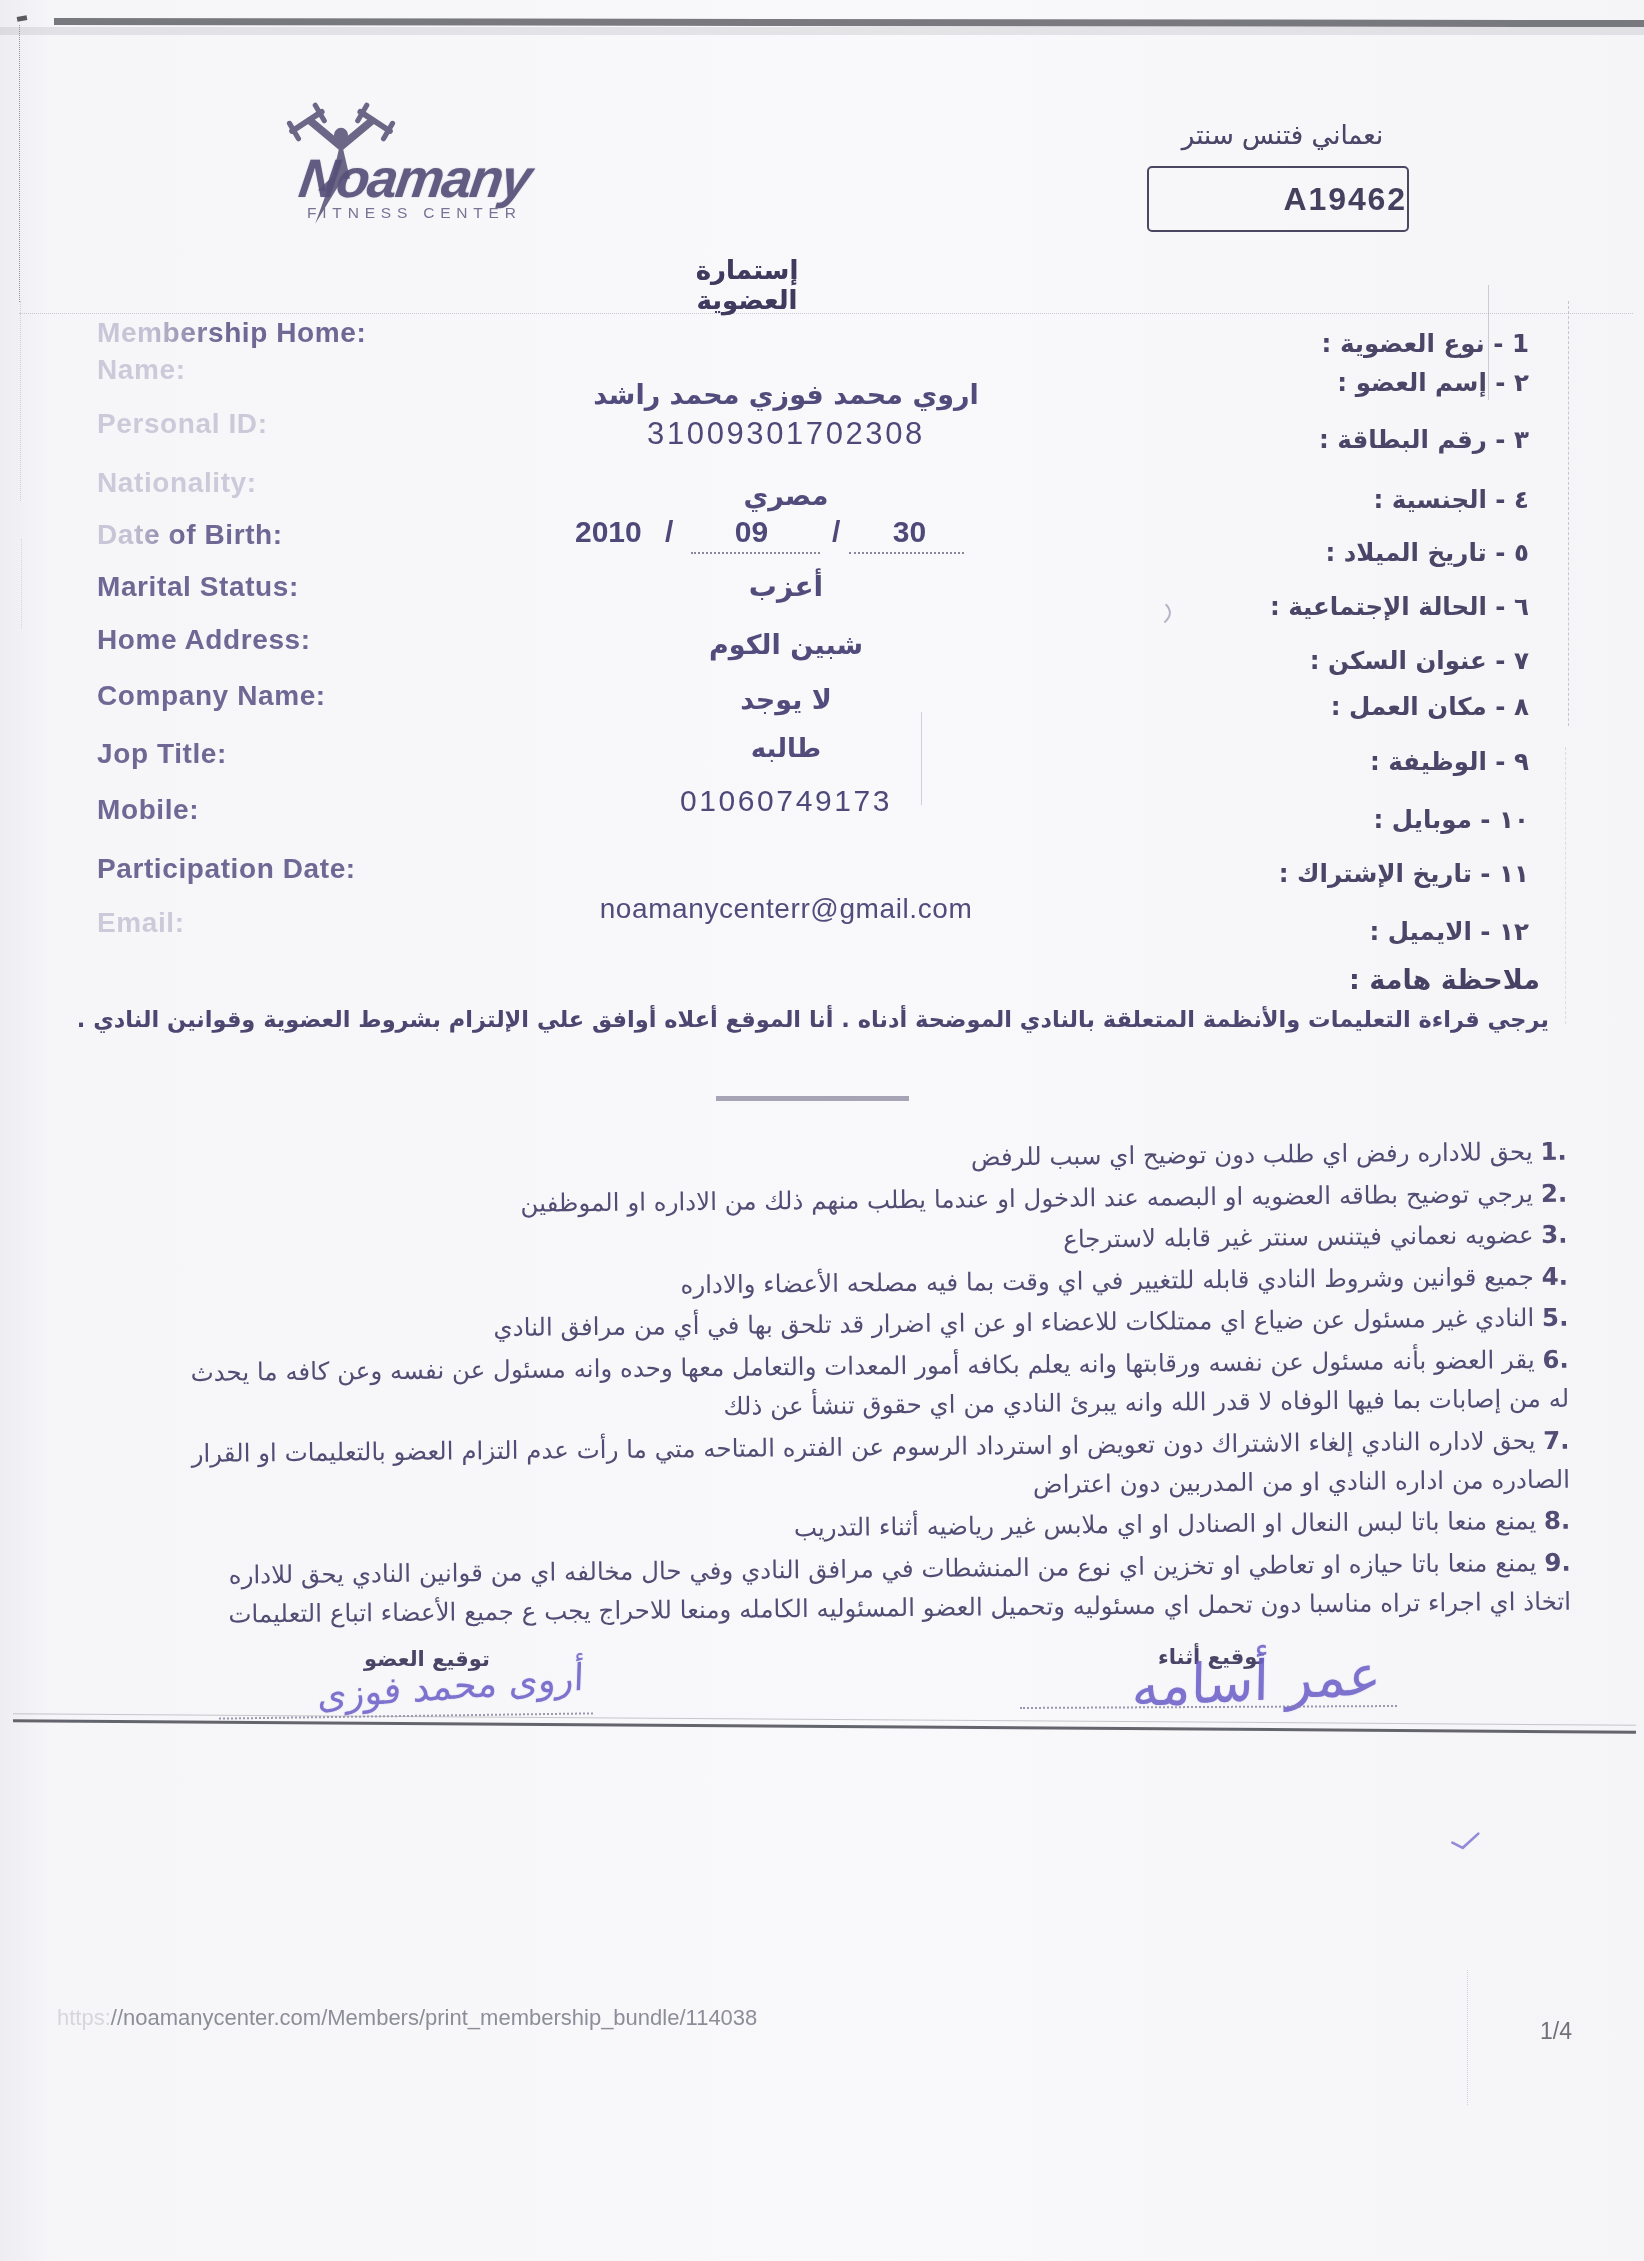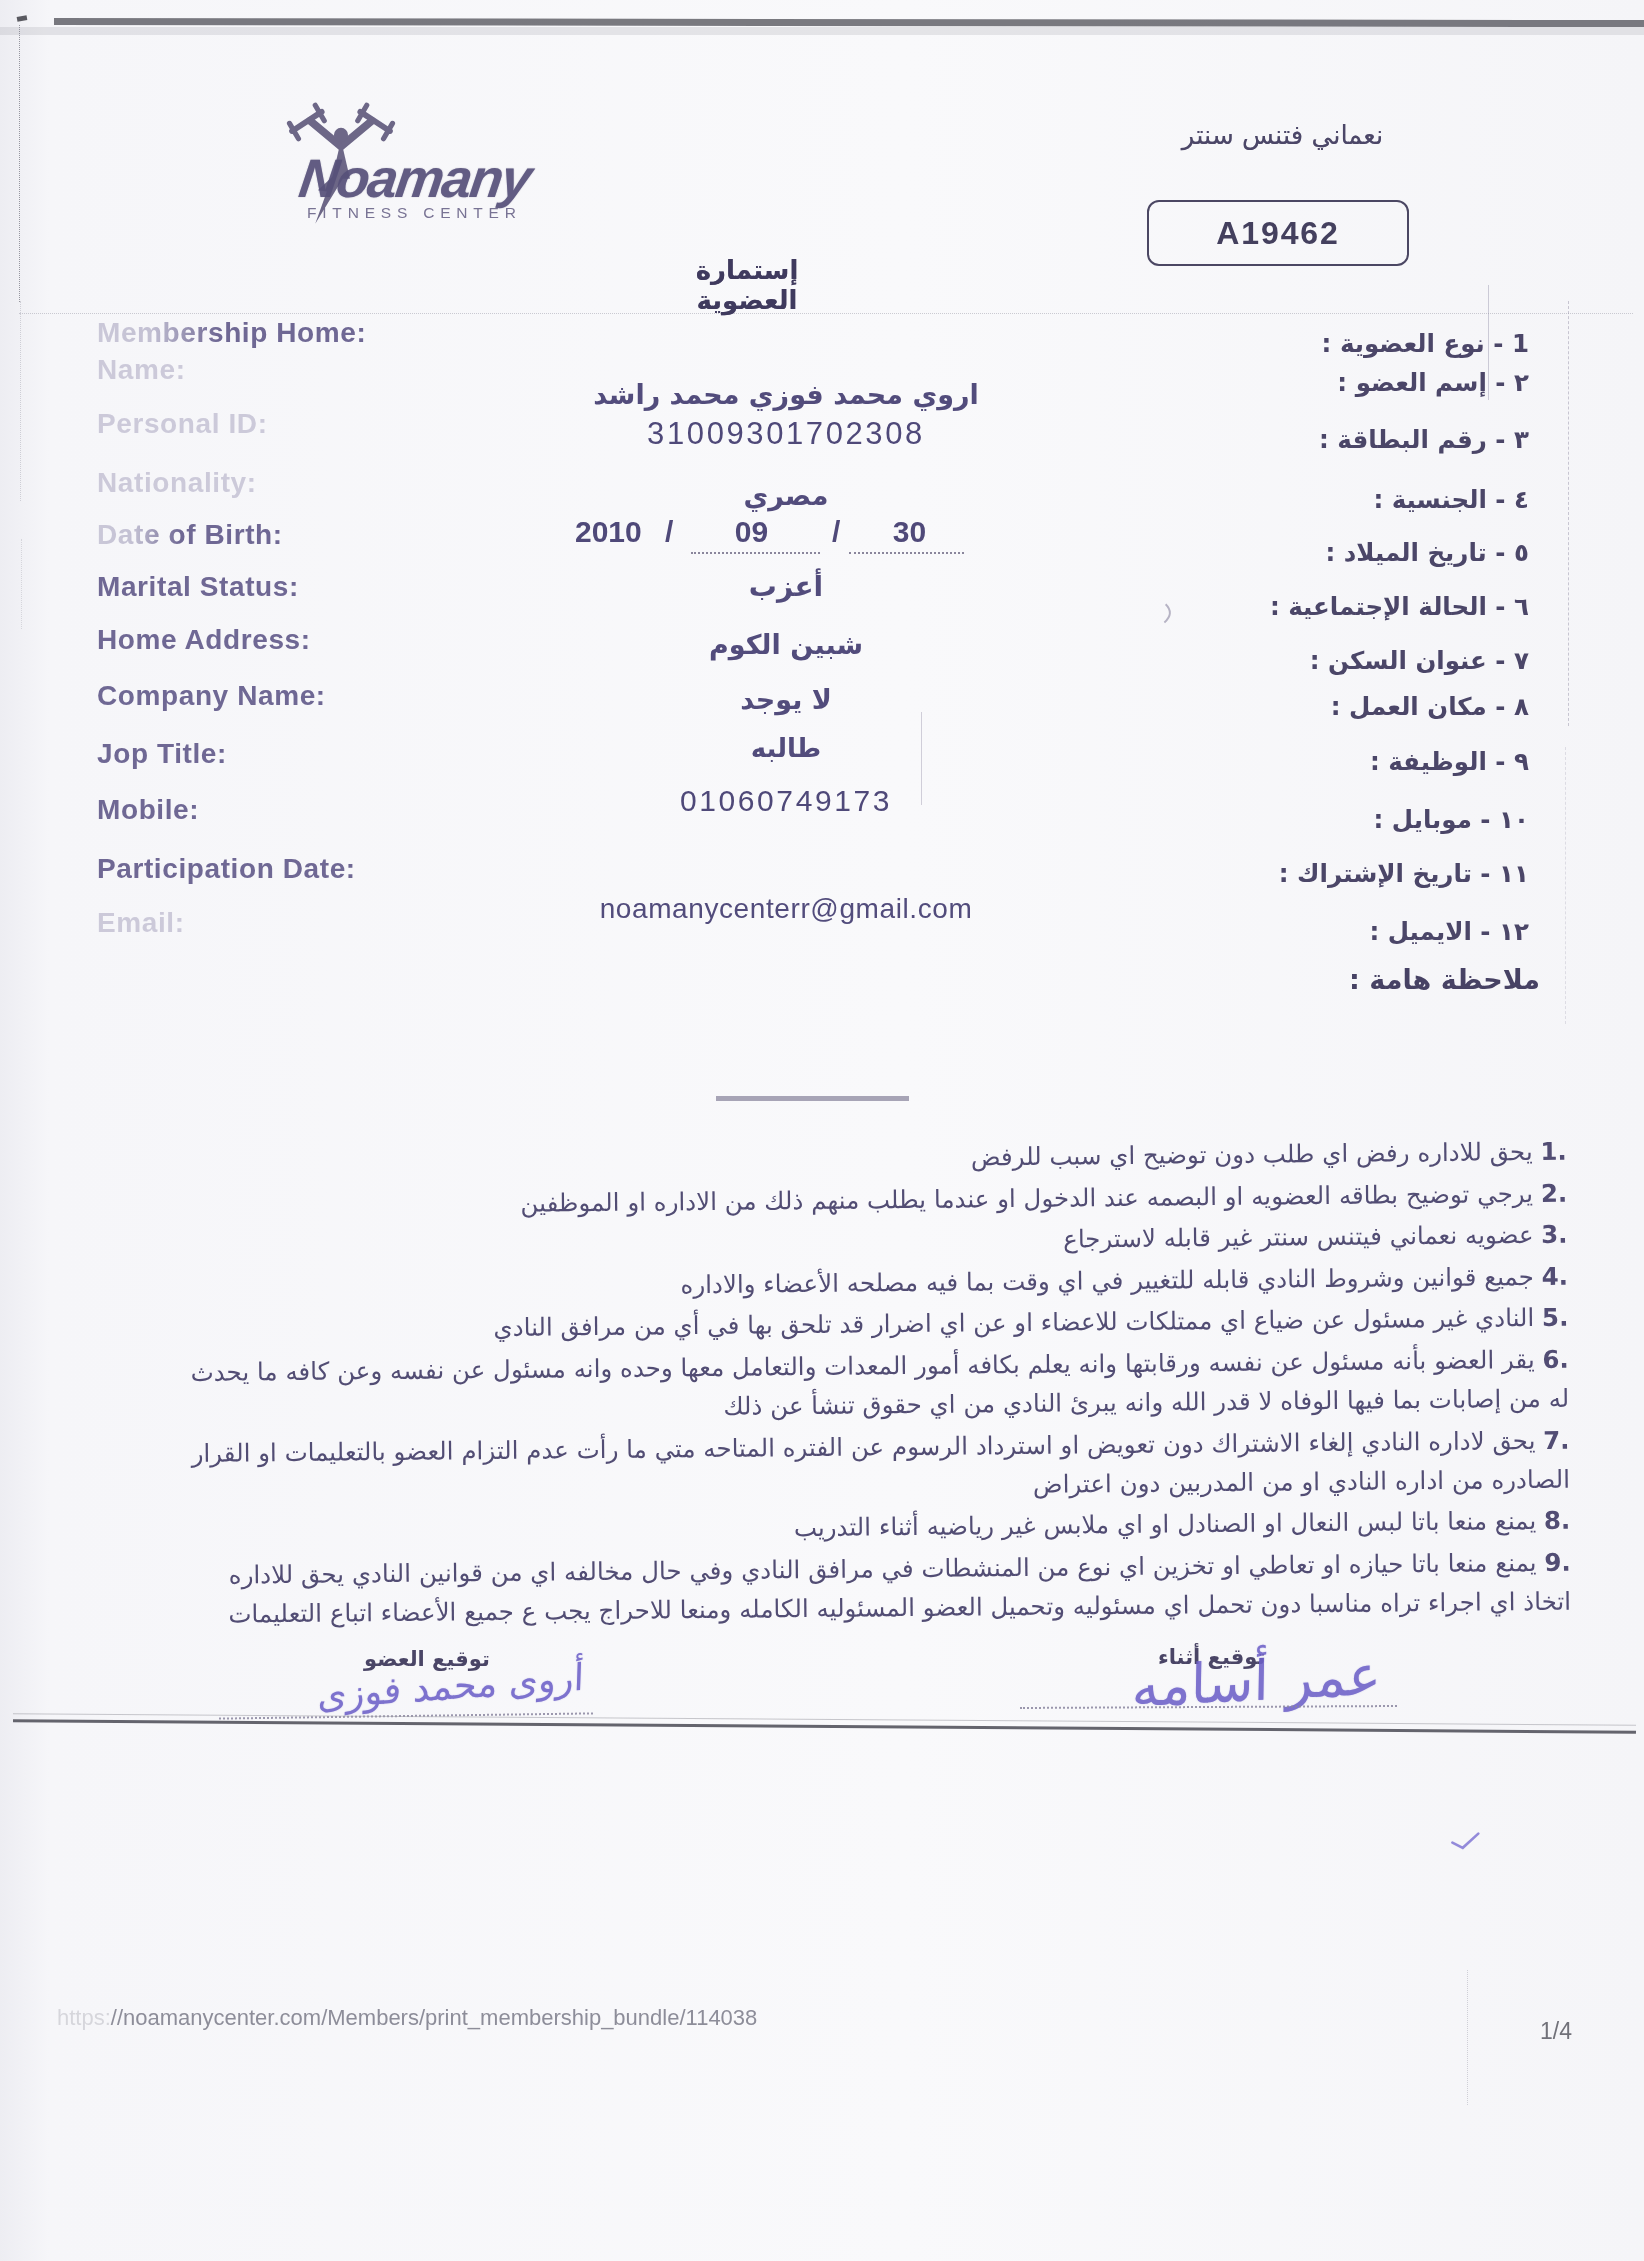--- a/index.html
+++ b/index.html
@@ -21,22 +21,22 @@
   .rdots2{left:1565px;top:747px;height:277px;border-left:1.3px dashed #a5a1b5;opacity:.3;}
   .shortline{left:1488px;top:285px;height:115px;border-left:1.9px solid #8d89a2;opacity:.4;}
   .midline{left:921px;top:712px;height:93px;border-left:1.3px solid #a8a4b8;opacity:.5;}
   .fdots{left:1467px;top:1970px;height:135px;border-left:1.3px dotted #a2a2ae;opacity:.45;}
   
   .logo-figure{left:283px;top:95px;}
   .logo-brand{left:300px;top:147px;font-family:"Liberation Sans",sans-serif;font-weight:800;font-style:italic;
     font-size:54px;letter-spacing:-1.9px;color:#57517a;transform:skewX(-8deg);opacity:.93;text-shadow:0 0 1.3px rgba(87,81,122,.5);}
   .logo-sub{left:307px;top:204px;font-family:"Liberation Sans",sans-serif;font-size:15.5px;letter-spacing:5.8px;color:#6b6589;opacity:.9;}
   .center-name{left:1147px;top:120px;width:271px;text-align:center;font-size:26px;font-weight:400;color:#4c4768;direction:rtl;text-shadow:0 0 0.6px rgba(76,71,104,.6);}
-  .code-box{left:1147px;top:166px;width:258px;height:62px;border:2.6px solid #4b4763;border-radius:12px;
-    display:flex;align-items:center;justify-content:center;margin-top:34px;}
+  .code-box{left:1147px;top:166px;width:258px;height:62px;border:2.6px solid #4b4763;border-radius:5px;
+    display:flex;align-items:center;justify-content:flex-end;}
   .code-text{font-family:"Liberation Sans",sans-serif;font-weight:700;font-size:32px;letter-spacing:1.9px;color:#44405e;}
   .form-title{left:657px;top:255px;width:180px;text-align:center;font-size:26px;font-weight:700;color:#3f3a5e;direction:rtl;text-shadow:0 0 0.6px rgba(63,58,94,.65);}
   
   .row{position:absolute;left:0;width:1644px;height:0;}
   .en{position:absolute;left:97px;top:0;font-family:"Liberation Sans",sans-serif;font-weight:700;font-size:28px;letter-spacing:0.6px;color:#6f6894;white-space:nowrap;}
   .en-faded{color:#aaa6c0;opacity:.55;}
   .fade-left{-webkit-mask-image:linear-gradient(90deg,rgba(0,0,0,.32) 0,rgba(0,0,0,.38) 20%,#000 45%);
     mask-image:linear-gradient(90deg,rgba(0,0,0,.32) 0,rgba(0,0,0,.38) 20%,#000 45%);}
   .ar{position:absolute;right:115px;top:10.3px;font-size:24.5px;font-weight:700;color:#4b4668;direction:rtl;white-space:nowrap;}
   .val{position:absolute;left:425px;width:722px;text-align:center;white-space:nowrap;}
@@ -187,20 +187,21 @@
     <div class="ar" style="top:6.4px">١١ - تاريخ الإشتراك :</div>
   </div>
 
   <div class="row" style="top:907px">
     <div class="en en-faded">Email:</div>
     <div class="val val-lat" style="top:-14px">noamanycenterr@gmail.com</div>
     <div class="ar" style="top:10.3px">١٢ - الايميل :</div>
   </div>
 
   <div class="abs note-title">ملاحظة هامة :</div>
+  <div class="abs note-body">يرجي قراءة التعليمات والأنظمة المتعلقة بالنادي الموضحة أدناه . أنا الموقع أعلاه أوافق علي الإلتزام بشروط العضوية وقوانين النادي .</div>
 
   <div class="abs terms-underline"></div>
 
   <div class="abs terms">
     <div class="term"><span class="tnum">1.</span> <span class="ttext">يحق للاداره رفض اي طلب دون توضيح اي سبب للرفض</span></div>
     <div class="term"><span class="tnum">2.</span> <span class="ttext">يرجي توضيح بطاقه العضويه او البصمه عند الدخول او عندما يطلب منهم ذلك من الاداره او الموظفين</span></div>
     <div class="term"><span class="tnum">3.</span> <span class="ttext">عضويه نعماني فيتنس سنتر غير قابله لاسترجاع</span></div>
     <div class="term"><span class="tnum">4.</span> <span class="ttext">جميع قوانين وشروط النادي قابله للتغيير في اي وقت بما فيه مصلحه الأعضاء والاداره</span></div>
     <div class="term"><span class="tnum">5.</span> <span class="ttext">النادي غير مسئول عن ضياع اي ممتلكات للاعضاء او عن اي اضرار قد تلحق بها في أي من مرافق النادي</span></div>
     <div class="term"><span class="tnum">6.</span> <span class="ttext">يقر العضو بأنه مسئول عن نفسه ورقابتها وانه يعلم بكافه أمور المعدات والتعامل معها وحده وانه مسئول عن نفسه وعن كافه ما يحدث

